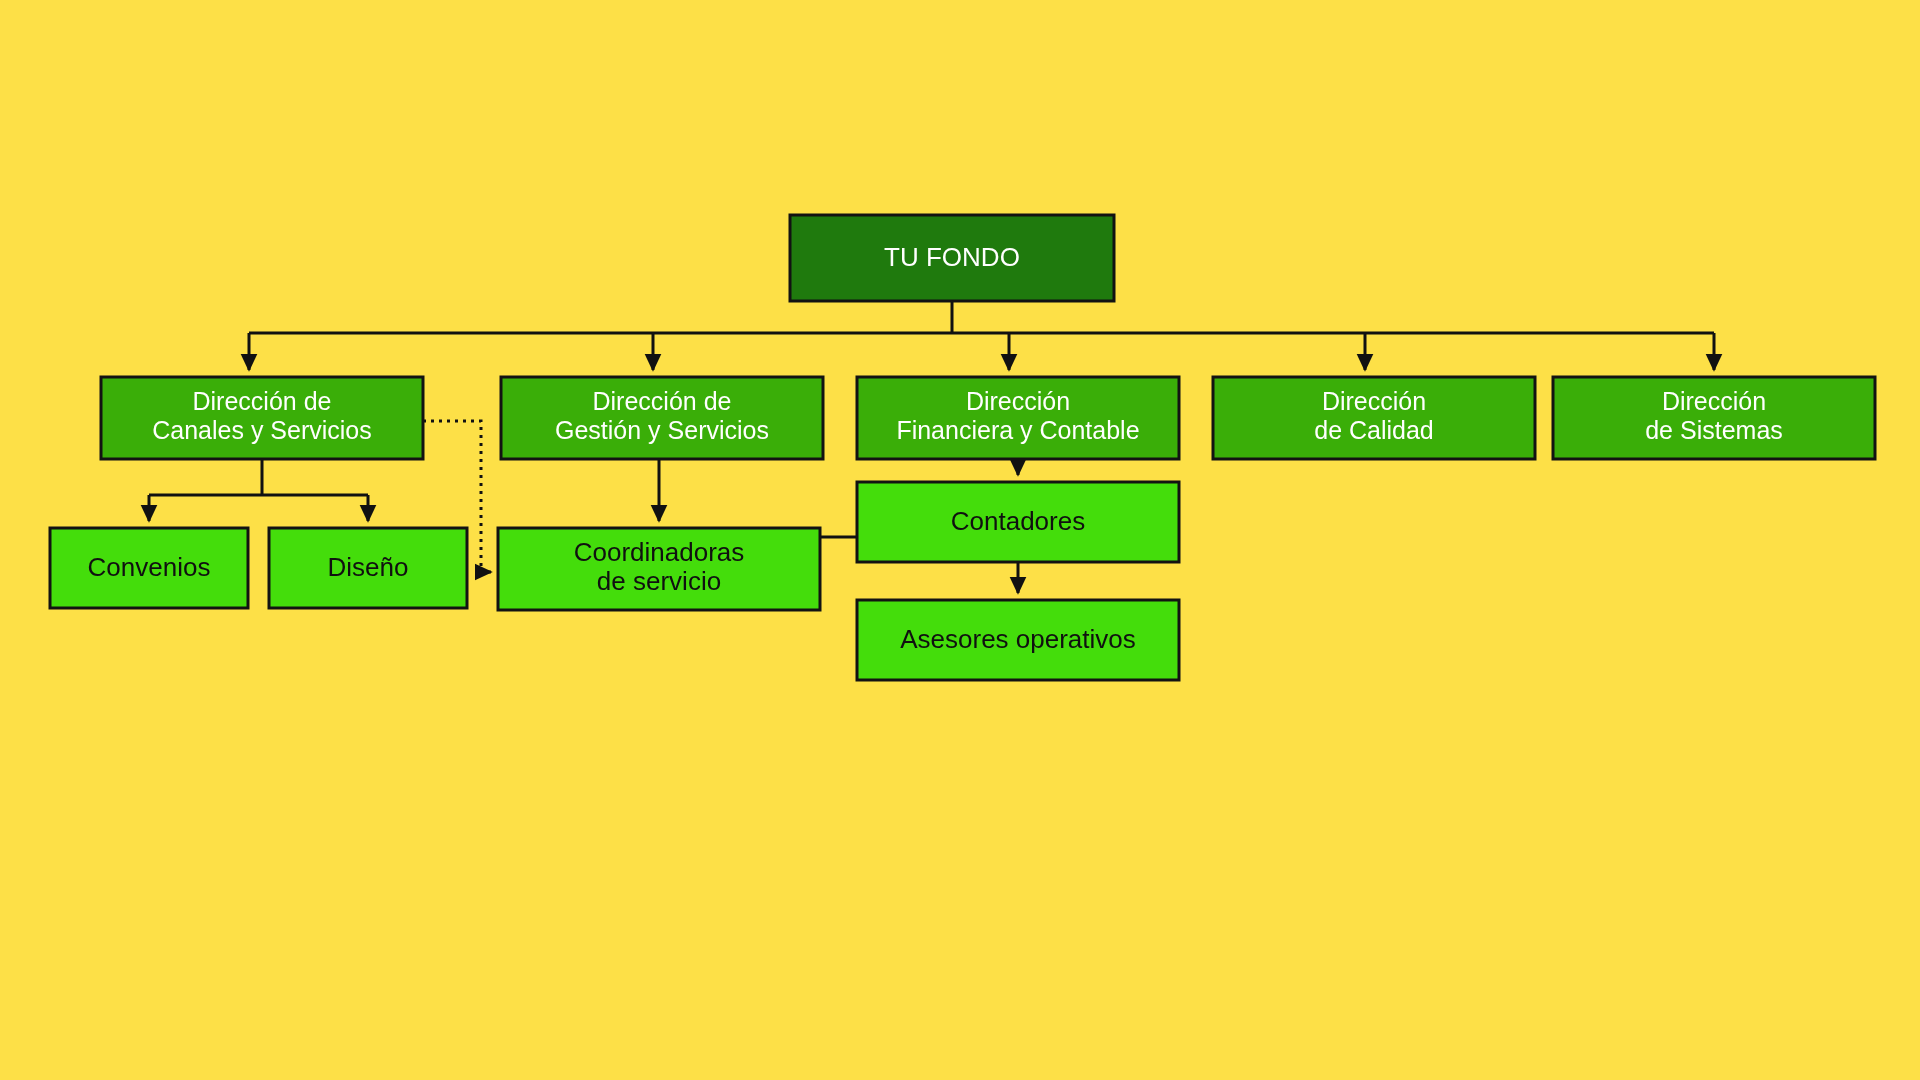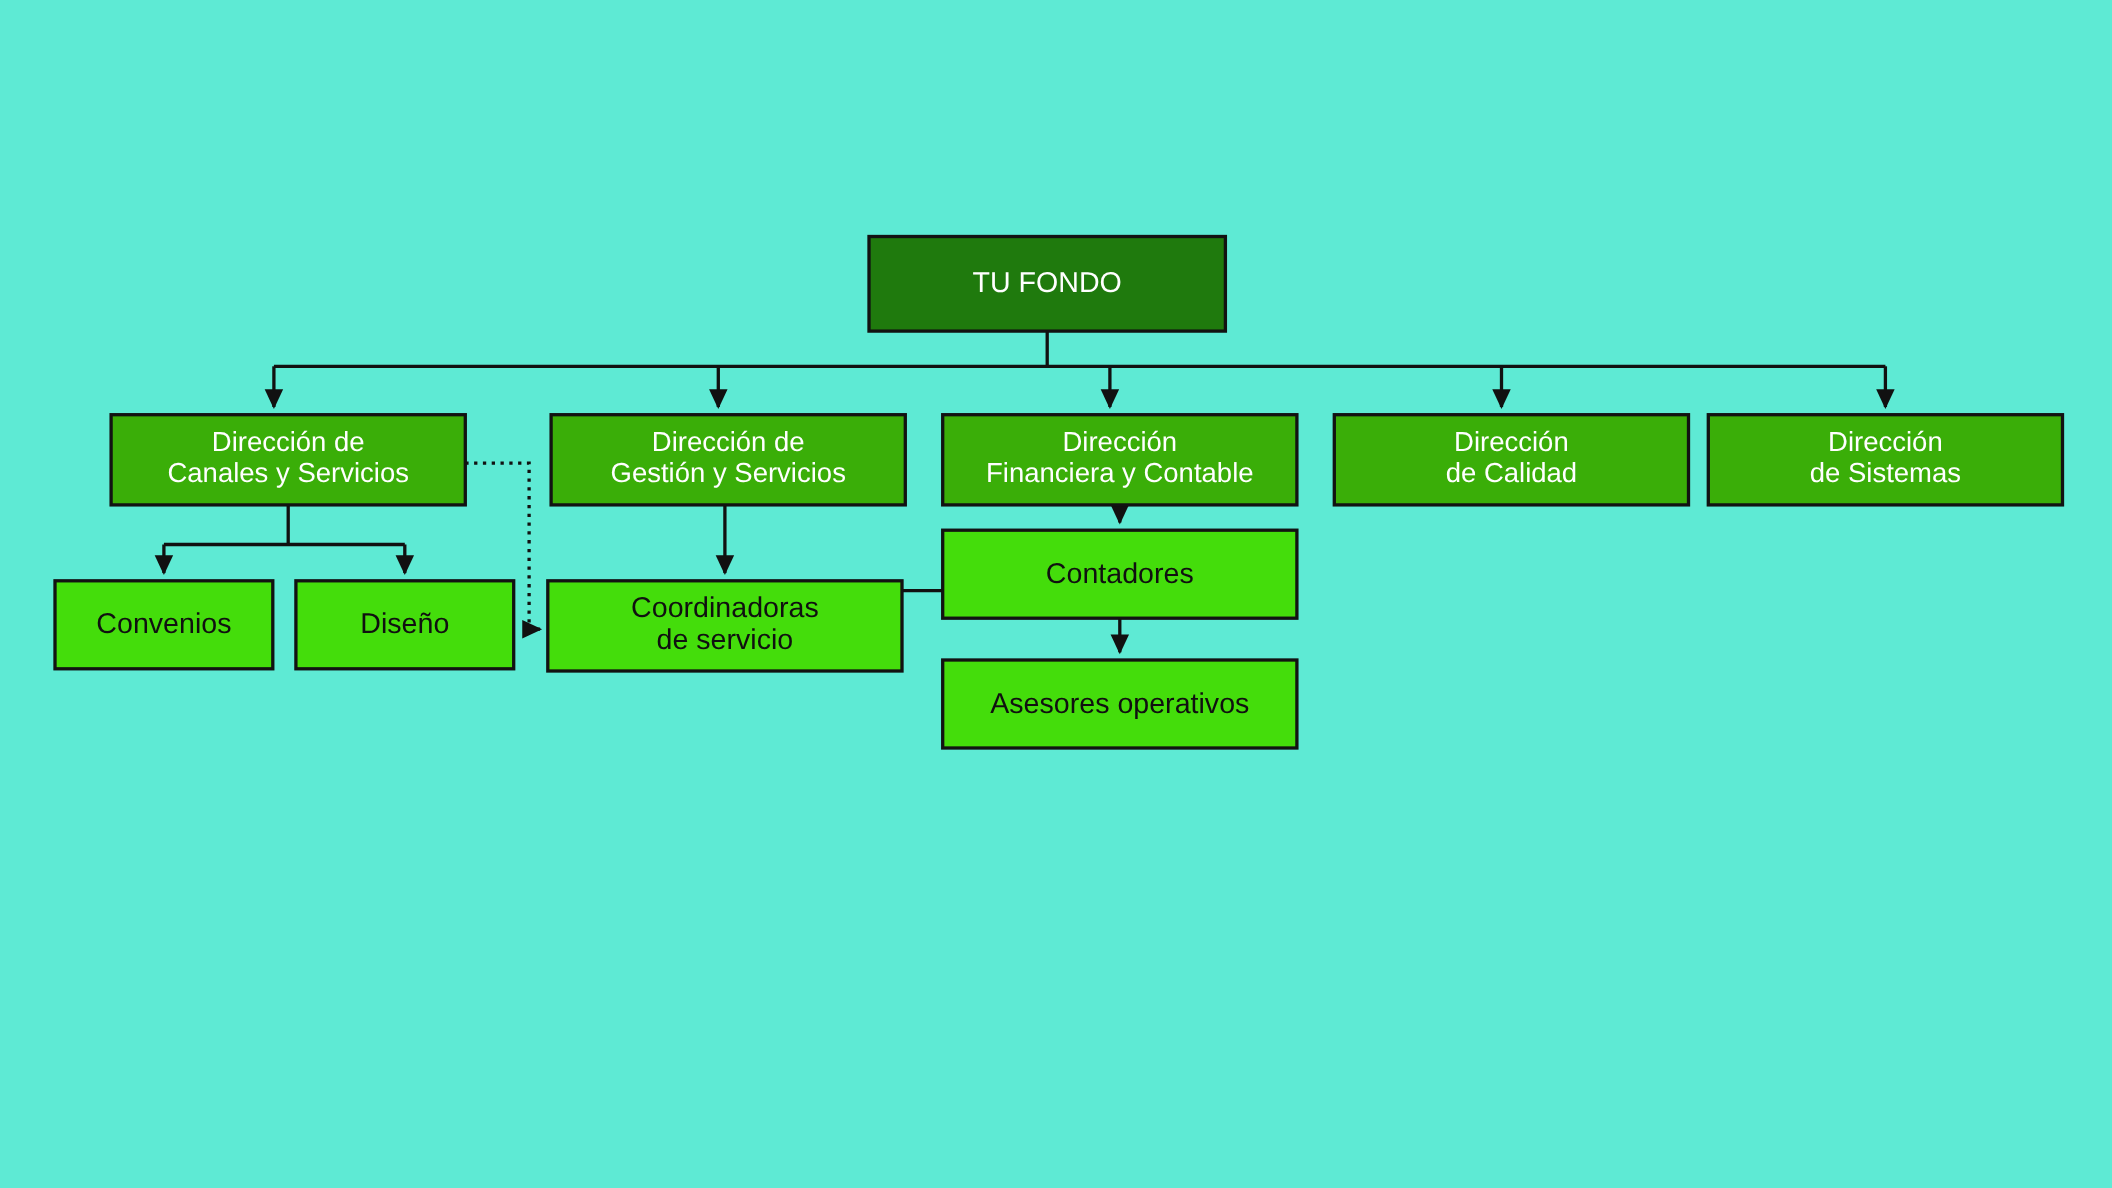--- a/index.html
+++ b/index.html
@@ -10,21 +10,21 @@
   body {
     width: 1920px;
     height: 1080px;
     overflow: hidden;
     font-family: "Liberation Sans", sans-serif;
   }
   #chart-root {
     position: relative;
     width: 1920px;
     height: 1080px;
-    background: #5eead4;
+    background: #fde047;
   }
   svg#org-svg {
     position: absolute;
     left: 0;
     top: 0;
     width: 1920px;
     height: 1080px;
     display: block;
   }
   .node-rect {

